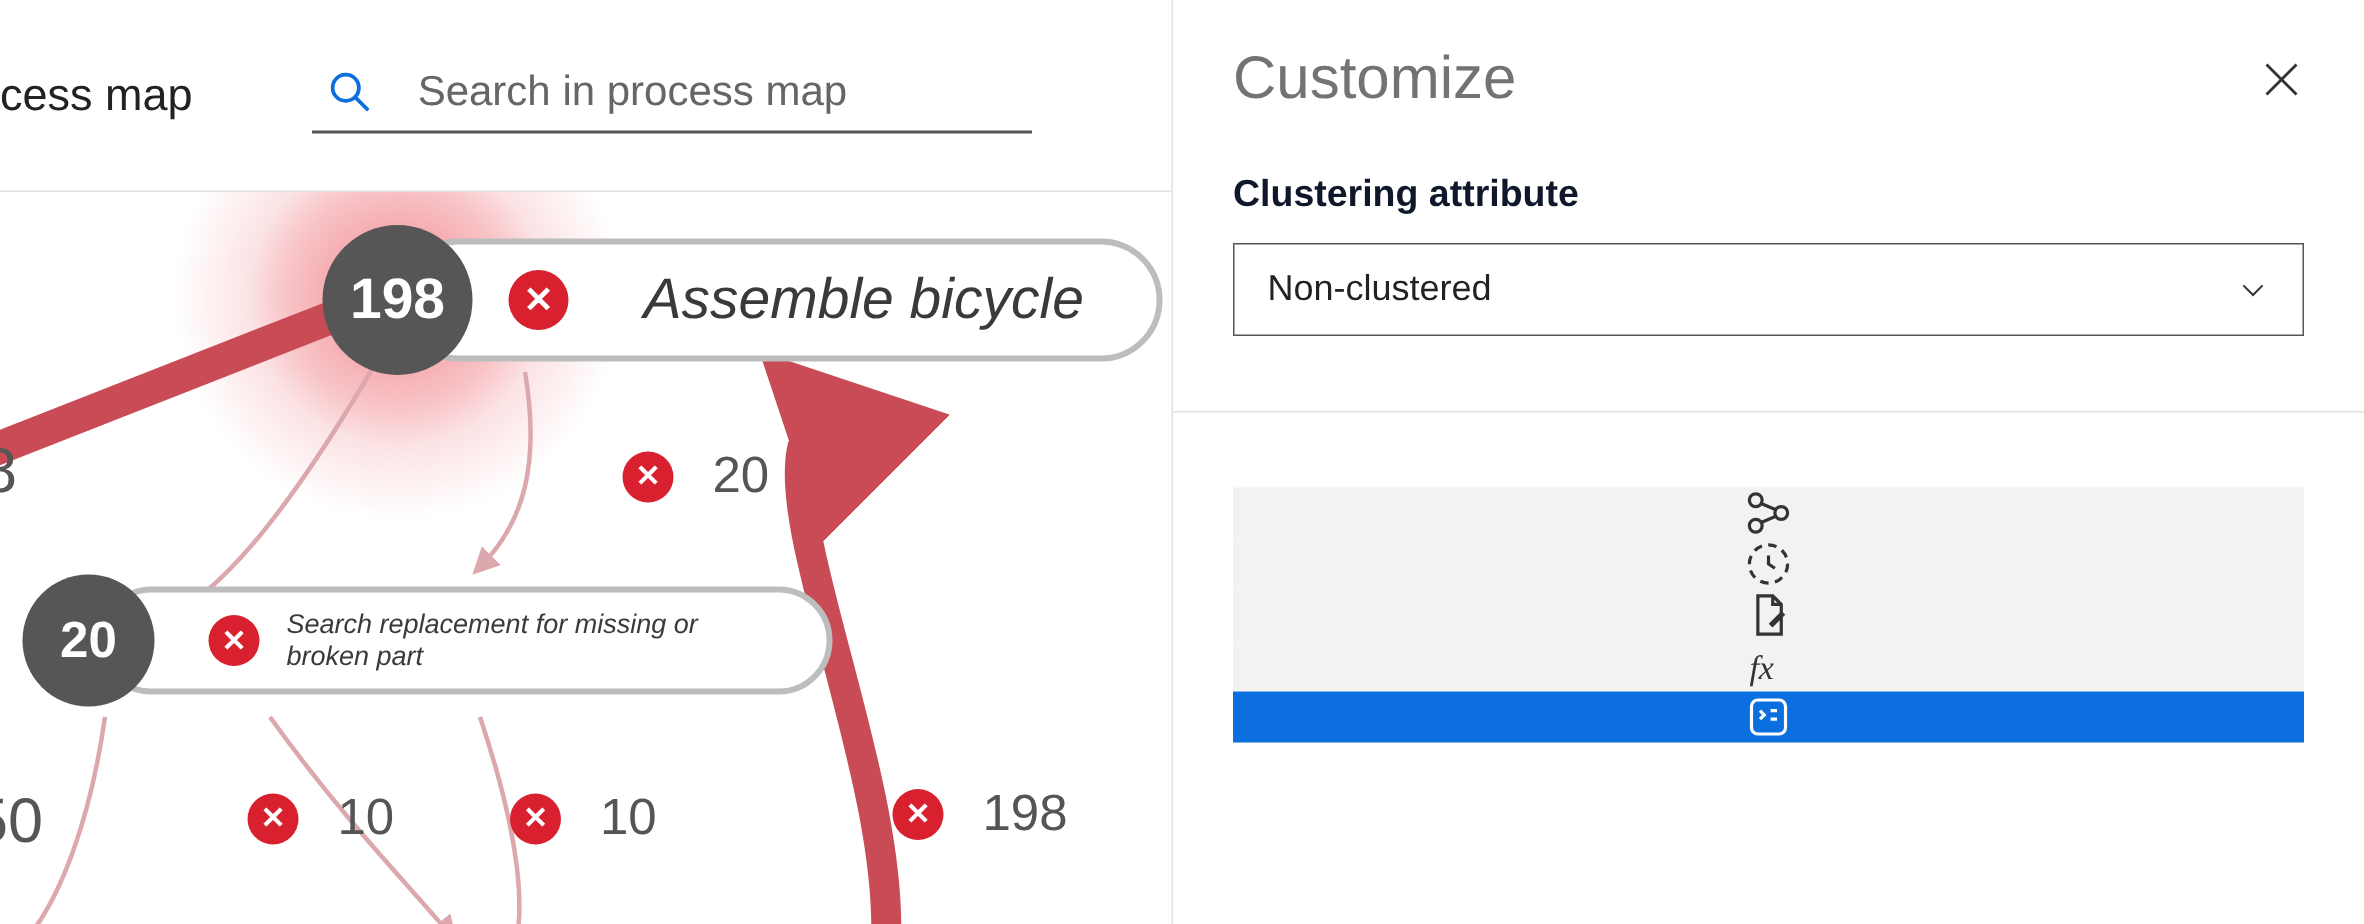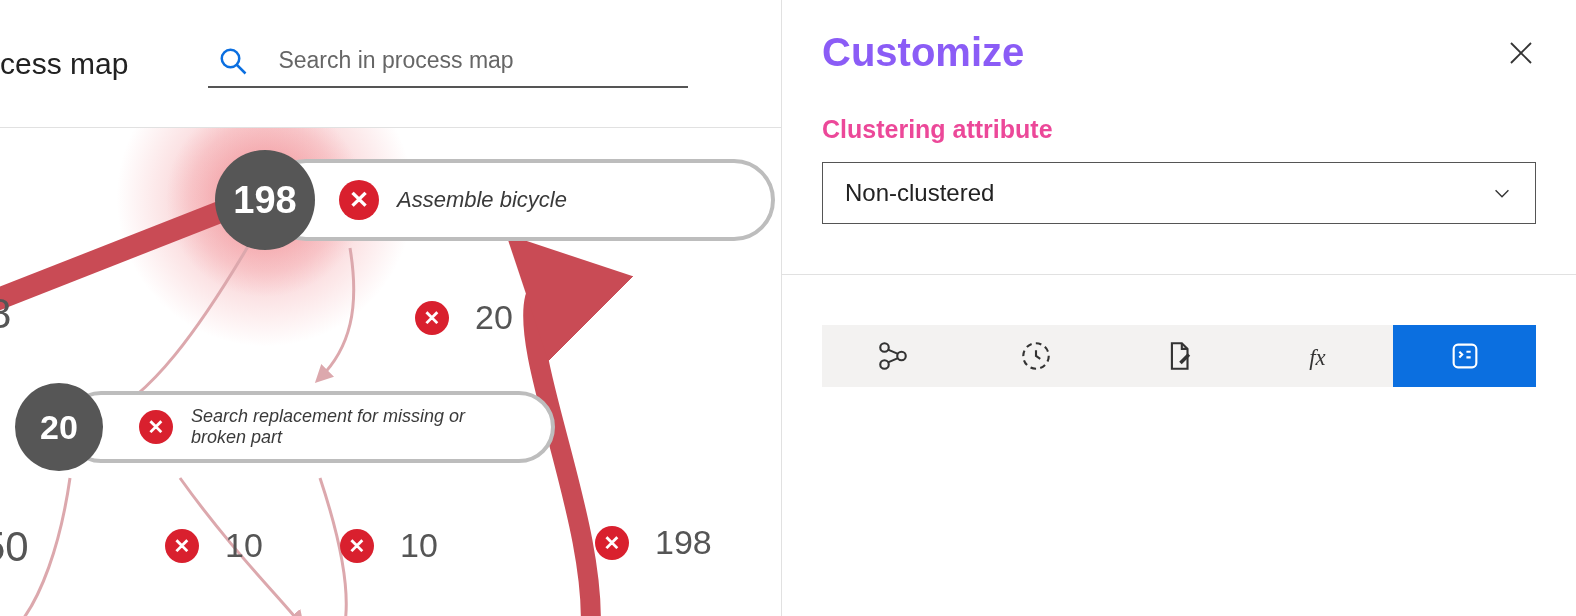--- a/index.html
+++ b/index.html
@@ -6,57 +6,57 @@
   html, body { width: 1576px; height: 616px; font-family: "Segoe UI", Arial, sans-serif; background: #fff; overflow: hidden; }
   .app { display: flex; width: 100%; height: 100%; }
   .left { flex: 0 0 782px; position: relative; border-right: 1px solid #e1e1e1; }
   .right { flex: 1; padding: 30px 40px; }
 
   
   .topbar { position: absolute; top: 0; left: 0; right: 0; height: 128px; border-bottom: 1px solid #e1e1e1; display: flex; align-items: center; padding-left: 0; }
   .process-map-label { font-size: 30px; color: #222; padding-right: 40px; padding-left: 0; margin-left: -60px; white-space: nowrap; }
   .search-wrap { display: flex; align-items: center; border-bottom: 2px solid #555; padding: 6px 10px 10px 10px; margin-left: 40px; }
   .search-icon-svg { width: 30px; height: 30px; stroke: #0b6fe0; fill: none; stroke-width: 2; }
-  .search-input { border: none; outline: none; font-size: 23px; color: #666; width: 400px; margin-left: 30px; background: transparent; }
+  .search-input { border: none; outline: none; font-size: 28px; color: #666; width: 400px; margin-left: 30px; background: transparent; }
   .search-input::placeholder { color: #666; }
 
   
   .canvas { position: absolute; top: 128px; left: 0; right: 0; bottom: 0; overflow: hidden; }
   .canvas svg { position: absolute; top: 0; left: 0; }
 
   
   .node { position: absolute; display: flex; align-items: center; }
   .node-circle { width: 100px; height: 100px; border-radius: 50%; background: #565656; color: #fff; display: flex; align-items: center; justify-content: center; font-size: 38px; font-weight: 600; position: relative; z-index: 2; }
   .node-pill { position: absolute; left: 50px; height: 82px; border: 4px solid #bdbdbd; border-radius: 41px; background: #fff; display: flex; align-items: center; padding-left: 70px; padding-right: 30px; z-index: 1; }
   .x-badge { width: 40px; height: 40px; border-radius: 50%; background: #d9202e; color: #fff; display: flex; align-items: center; justify-content: center; font-size: 24px; font-weight: 700; margin-right: 18px; flex-shrink: 0; }
   .x-badge.small { width: 34px; height: 34px; font-size: 20px; }
-  .node-label { font-size: 22px; font-style: italic; color: #3a3a3a; }
+  .node-label { font-size: 38px; font-style: italic; color: #3a3a3a; margin-left: 32px; }
   .node-label-small { font-size: 18px; font-style: italic; color: #3a3a3a; }
   .halo { position: absolute; border-radius: 50%; pointer-events: none; }
   .halo1 { background: radial-gradient(circle, rgba(234,84,93,0.35) 0%, rgba(234,84,93,0.25) 35%, rgba(234,84,93,0) 70%); }
 
   
   .edge-label { position: absolute; display: flex; align-items: center; gap: 8px; }
   .edge-count { font-size: 34px; color: #555; }
   .cut-count { position:absolute; font-size: 42px; color: #555; }
 
   
   .panel-header { display: flex; justify-content: space-between; align-items: center; margin-bottom: 40px; }
-  .panel-title { font-size: 40px; font-weight: 700; color: #8b5cf6; }
+  .panel-title { font-size: 40px; font-weight: 400; color: #737373; }
   .close-x { width: 30px; height: 30px; cursor: pointer; }
   .close-x svg { width: 100%; height: 100%; stroke: #333; stroke-width: 1.5; }
 
-  .field-label { font-size: 25px; font-weight: 600; color: #ec4899; margin-bottom: 18px; }
+  .field-label { font-size: 25px; font-weight: 600; color: #0f172a; margin-bottom: 18px; }
   .select { border: 1px solid #555; height: 62px; display: flex; align-items: center; justify-content: space-between; padding: 0 22px; font-size: 24px; color: #222; cursor: pointer; background:#fff; }
   .select .chev { width: 22px; height: 22px; }
   .select .chev svg { width:100%; height:100%; stroke:#333; stroke-width:1.5; fill:none; }
 
   .divider { border-top: 1px solid #e1e1e1; margin: 50px -40px 50px -40px; }
 
-  .tabstrip { display: flex; width: 100%; height: 62px; margin-bottom: 50px; }
+  .tabstrip { display: flex; width: 100%; height: 62px; margin-bottom: 50px; flex-direction: column; }
   .tab { flex: 1; display: flex; align-items: center; justify-content: center; background: #f3f2f1; cursor: pointer; }
   .tab.active { background: #0b6fe0; }
   .tab svg { width: 34px; height: 34px; stroke: #333; fill: none; stroke-width: 1.5; }
   .tab.active svg { stroke: #fff; }
 </style>
 </head>
 <body>
 
 <div class="app">
 

